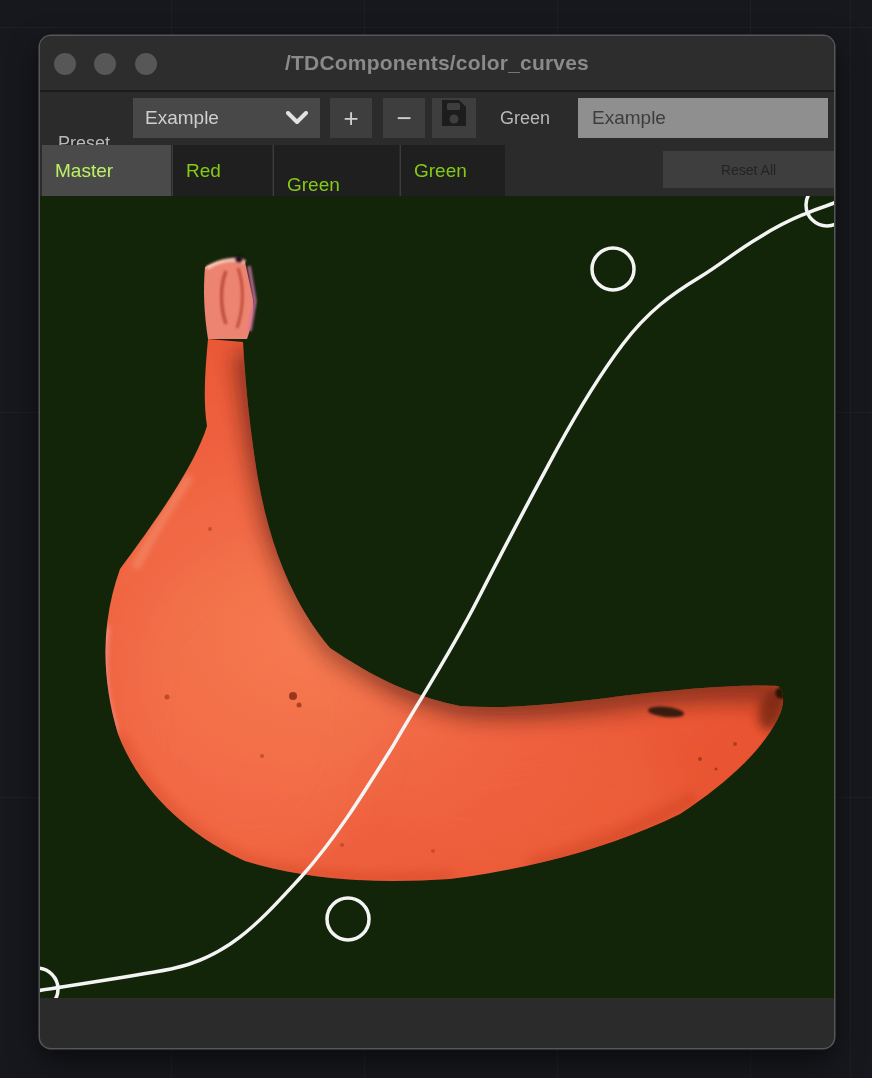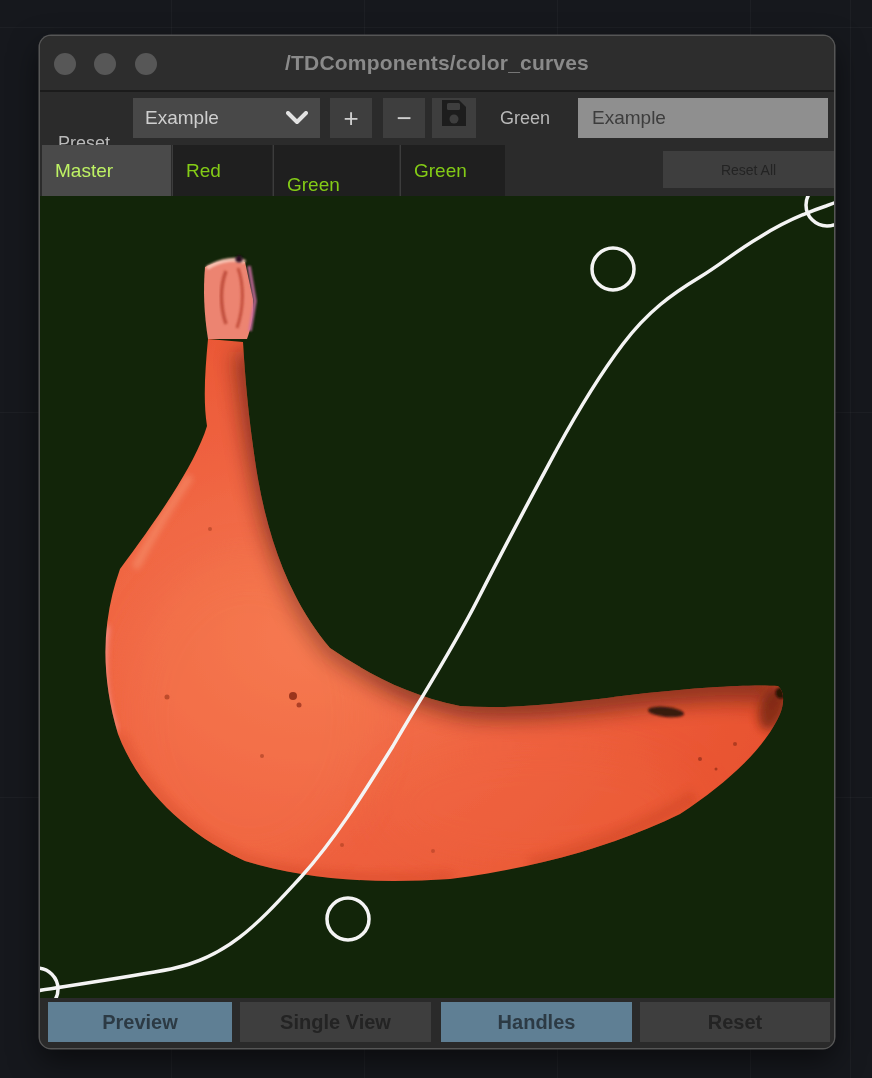--- a/index.html
+++ b/index.html
@@ -202,20 +202,14 @@
 
       <g id="handleGroup">
           <circle cx="-3" cy="793" r="21"></circle>
           <circle cx="308" cy="723" r="21"></circle>
           <circle cx="573" cy="73" r="21"></circle>
           <circle cx="787" cy="9" r="21"></circle>
         </g>
     </svg>
   </div>
 
-  <div class="footer">
-    <button class="fbtn on f-preview">Preview</button>
-    <button class="fbtn off f-single">Single View</button>
-    <button class="fbtn on f-handles">Handles</button>
-    <button class="fbtn off f-reset">Reset</button>
-  </div>
 
 </div>
 
 </body></html>

